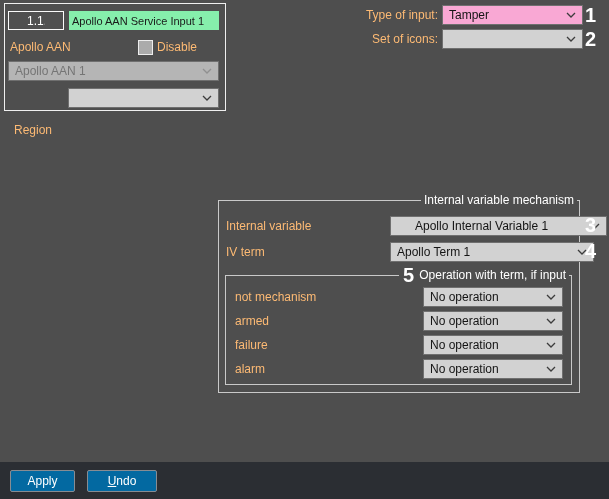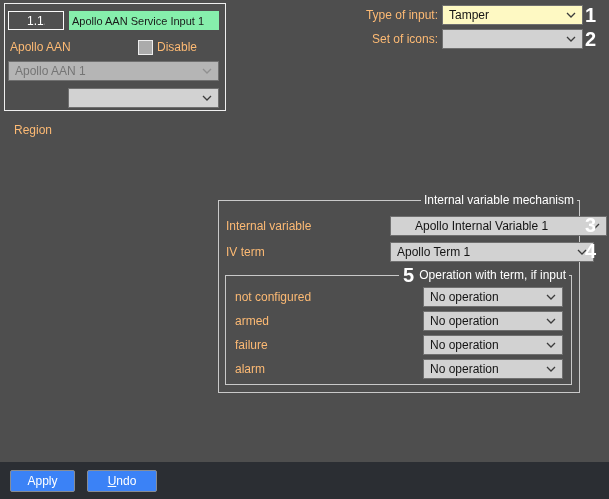--- a/index.html
+++ b/index.html
@@ -80,21 +80,21 @@
     overflow:hidden;
     white-space:nowrap;
   }
   .select .chevron{
     display:flex;
     align-items:center;
     color:#3c3c3c;
     flex:none;
     margin-left:4px;
   }
-  .select.white{background:#fef9c3;}
+  .select.white{background:#f9a8d4;}
   .select.disabled{background:#b5b5b5;color:#757575;}
   .select.disabled .chevron{color:#909090;}
   .annot{
     position:absolute;
     color:#ffffff;
     font-weight:bold;
     font-size:20px;
     line-height:23px;
     background:transparent;
     white-space:nowrap;
@@ -103,21 +103,21 @@
   .footer{
     position:absolute;
     left:0;top:462px;
     width:609px;height:37px;
     background:#2b2e33;
   }
   .btn{
     position:absolute;
     height:22px;
     box-sizing:border-box;
-    background:#3b82f6;
+    background:#0369a1;
     border:1px solid #888c92;
     border-radius:2px;
     color:#ffffff;
     font-size:12px;
     display:flex;
     align-items:center;
     justify-content:center;
     cursor:default;
   }
   .btn .u{text-decoration:underline;}
@@ -201,21 +201,21 @@
         </svg>
     </span>
   </div>
   <div class="annot" style="left:585px;top:240px;">4</div>
 
   <div class="groupbox" style="left:225px;top:275px;width:347px;height:110px;">
     <div class="legend" style="right:2px;margin-left:36px;">Operation with term, if input</div>
   </div>
   <div class="annot on-border" style="left:399px;top:264px;">5</div>
 
-  <div class="lbl" style="left:235px;top:290px;">not configured</div>
+  <div class="lbl" style="left:235px;top:290px;">not mechanism</div>
   <div class="select" style="left:423px;top:287px;width:140px;">
     <span class="val">No operation</span>
     <span class="chevron">
       <svg width="10" height="6" viewBox="0 0 10 6">
           <polyline points="1,1 5,5 9,1" fill="none" stroke="currentColor" stroke-width="1.3"></polyline>
         </svg>
     </span>
   </div>
 
   <div class="lbl" style="left:235px;top:314px;">armed</div>

